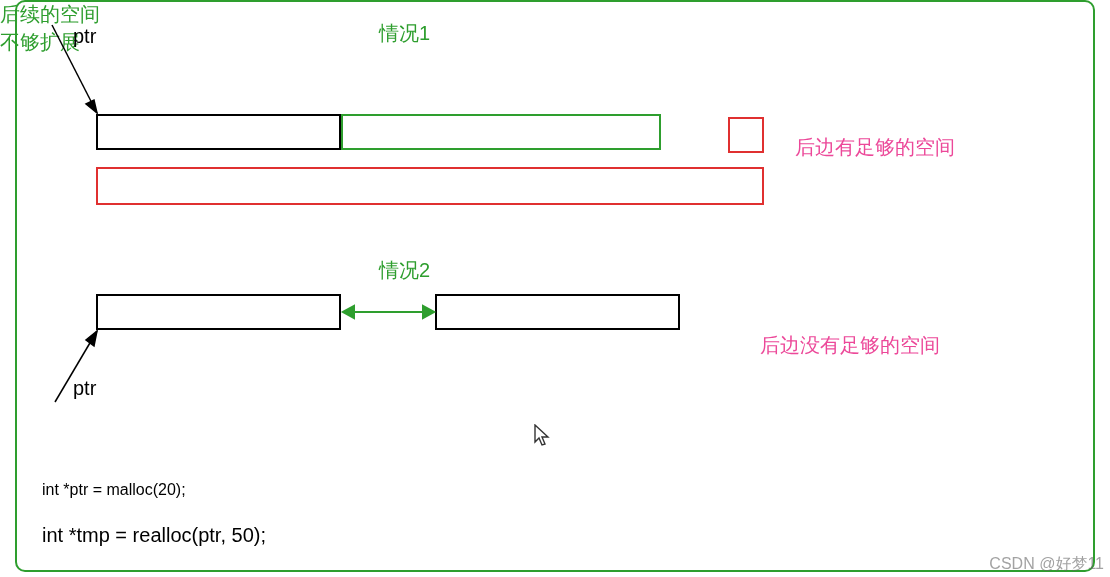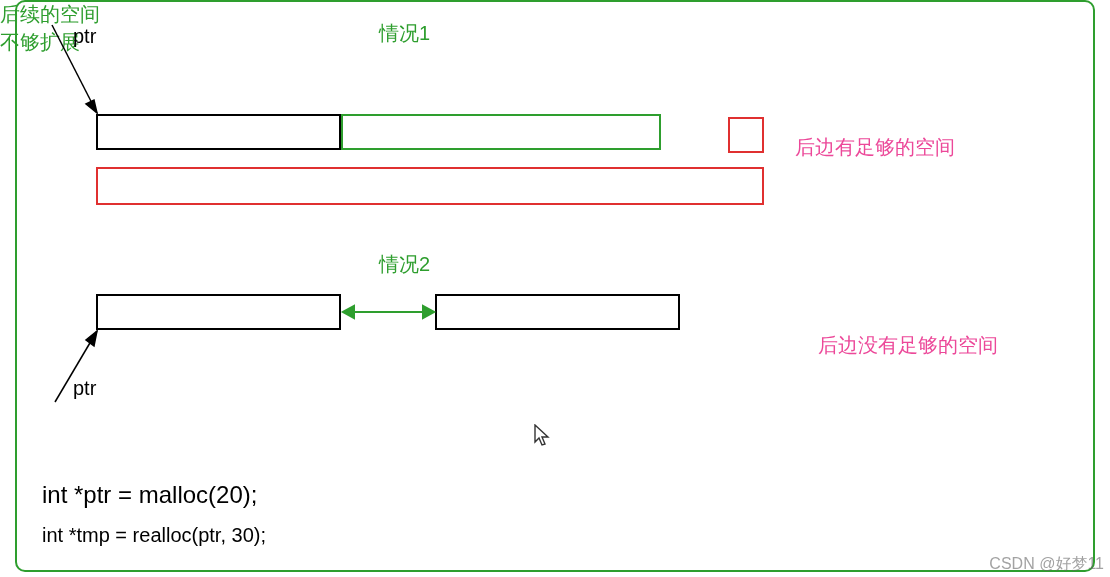--- a/index.html
+++ b/index.html
@@ -47,39 +47,39 @@
     }
     .box-red-large {
       position: absolute;
       left: 96px; top: 167px;
       width: 668px; height: 38px;
       border: 2px solid #e03030;
     }
     .right-label-1 { left: 795px; top: 134px; }
 
     
-    .case2-title { left: 379px; top: 251px; }
+    .case2-title { left: 379px; top: 257px; }
     .box-black-2a {
       position: absolute;
       left: 96px; top: 294px;
       width: 245px; height: 36px;
       border: 2px solid #000;
     }
     .box-black-2b {
       position: absolute;
       left: 435px; top: 294px;
       width: 245px; height: 36px;
       border: 2px solid #000;
     }
     .ptr-label-2 { left: 73px; top: 377px; font-size: 20px; color: #000; }
     .note-label { left: 357px; top: 367px; font-size: 20px; color:#2e9e2e; line-height: 1.4; }
-    .right-label-2 { left: 818px; top: 332px; }
+    .right-label-2 { left: 760px; top: 332px; }
 
     
-    .code1 { left: 42px; top: 481px; font-size: 24px; color: #000; }
+    .code1 { left: 42px; top: 481px; font-size: 16px; color: #000; }
     .code2 { left: 42px; top: 524px; font-size: 20px; color: #000; }
 
     
     .watermark {
       position: absolute; right: 6px; bottom: 2px;
       font-size: 16px; color: rgba(100,100,100,0.6);
     }
 
     
     svg.overlay {
@@ -110,21 +110,21 @@
 
 <span class="label green-text case2-title">情况2</span>
 <div class="box-black-2a"></div>
 <div class="box-black-2b"></div>
 <span class="label ptr-label-2">ptr</span>
 <div class="note-label"><span style="white-space:pre-line;">后续的空间
 不够扩展</span></div>
 <span class="label black-text right-label-2">后边没有足够的空间</span>
 
 <span class="label code1">int *ptr = malloc(20);</span>
-<span class="label code2">int *tmp = realloc(ptr, 30);</span>
+<span class="label code2">int *tmp = realloc(ptr, 50);</span>
 
 <span class="watermark">CSDN @好梦11</span>
 
 <svg class="overlay">
 
   <g stroke="#000" stroke-width="1.5" fill="#000">
     <line x1="52" y1="25" x2="97" y2="113"></line>
     <polygon points="97,113 86,104 94,100"></polygon>
   </g>
 

